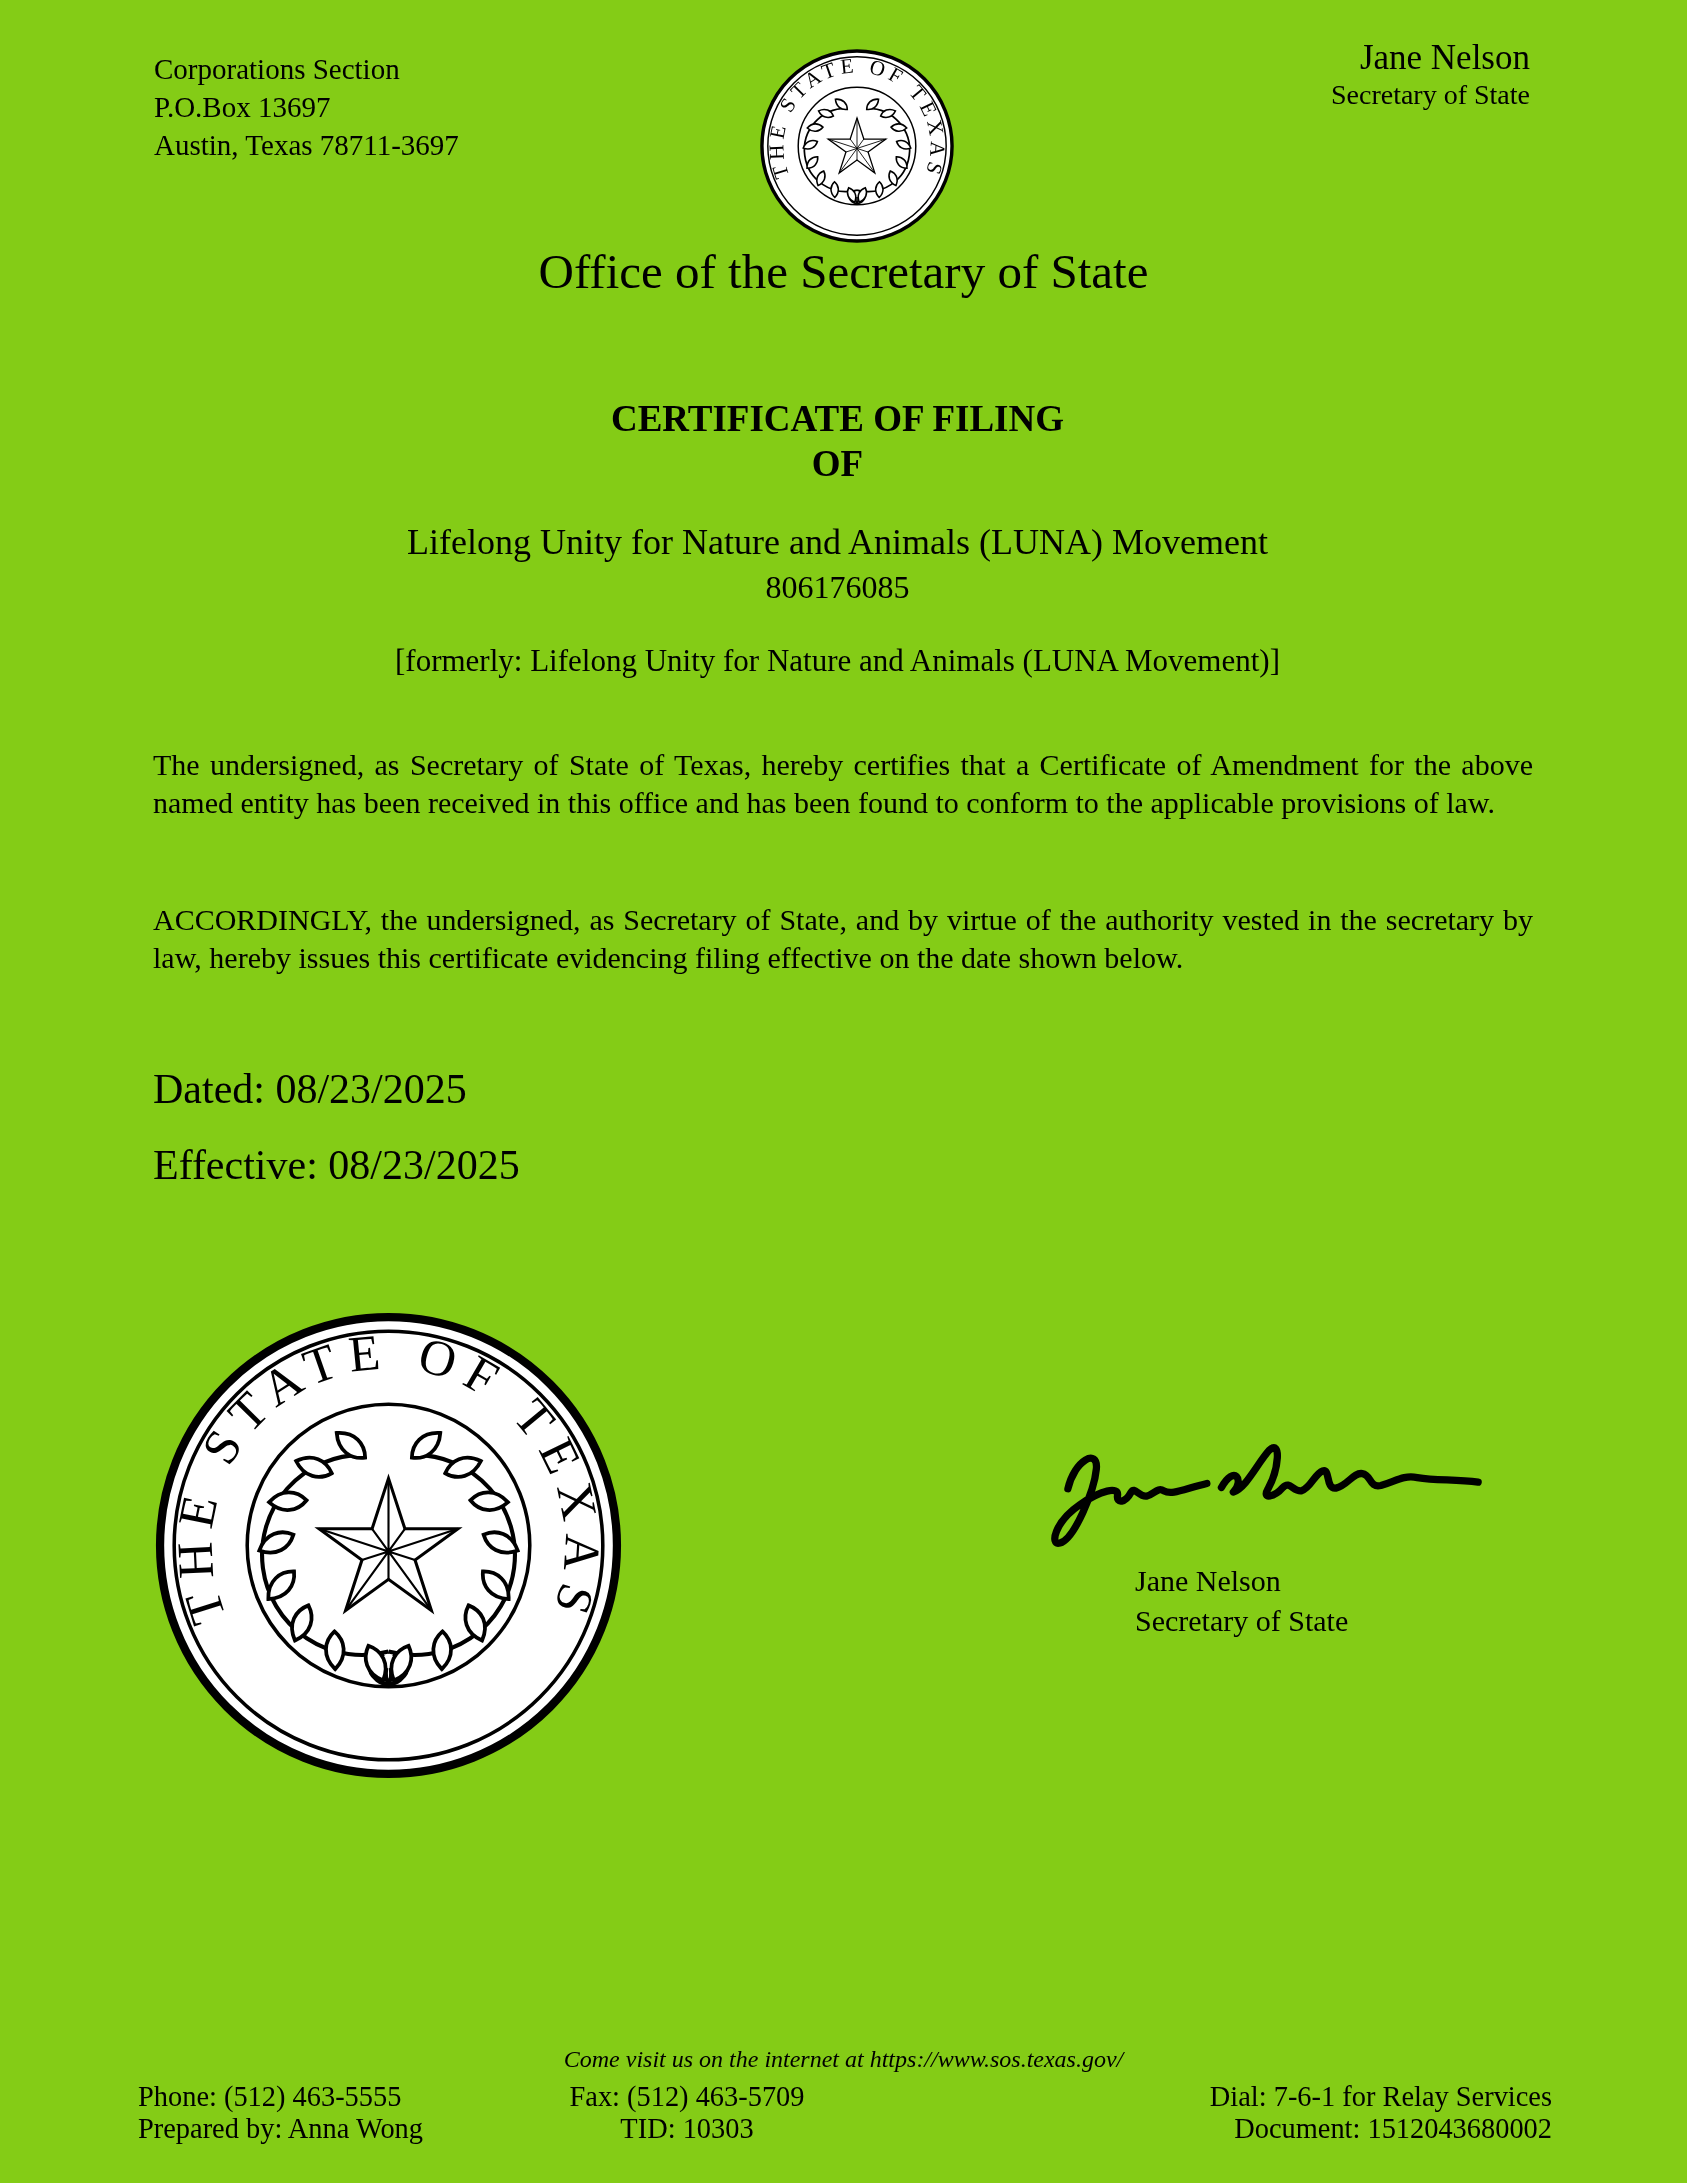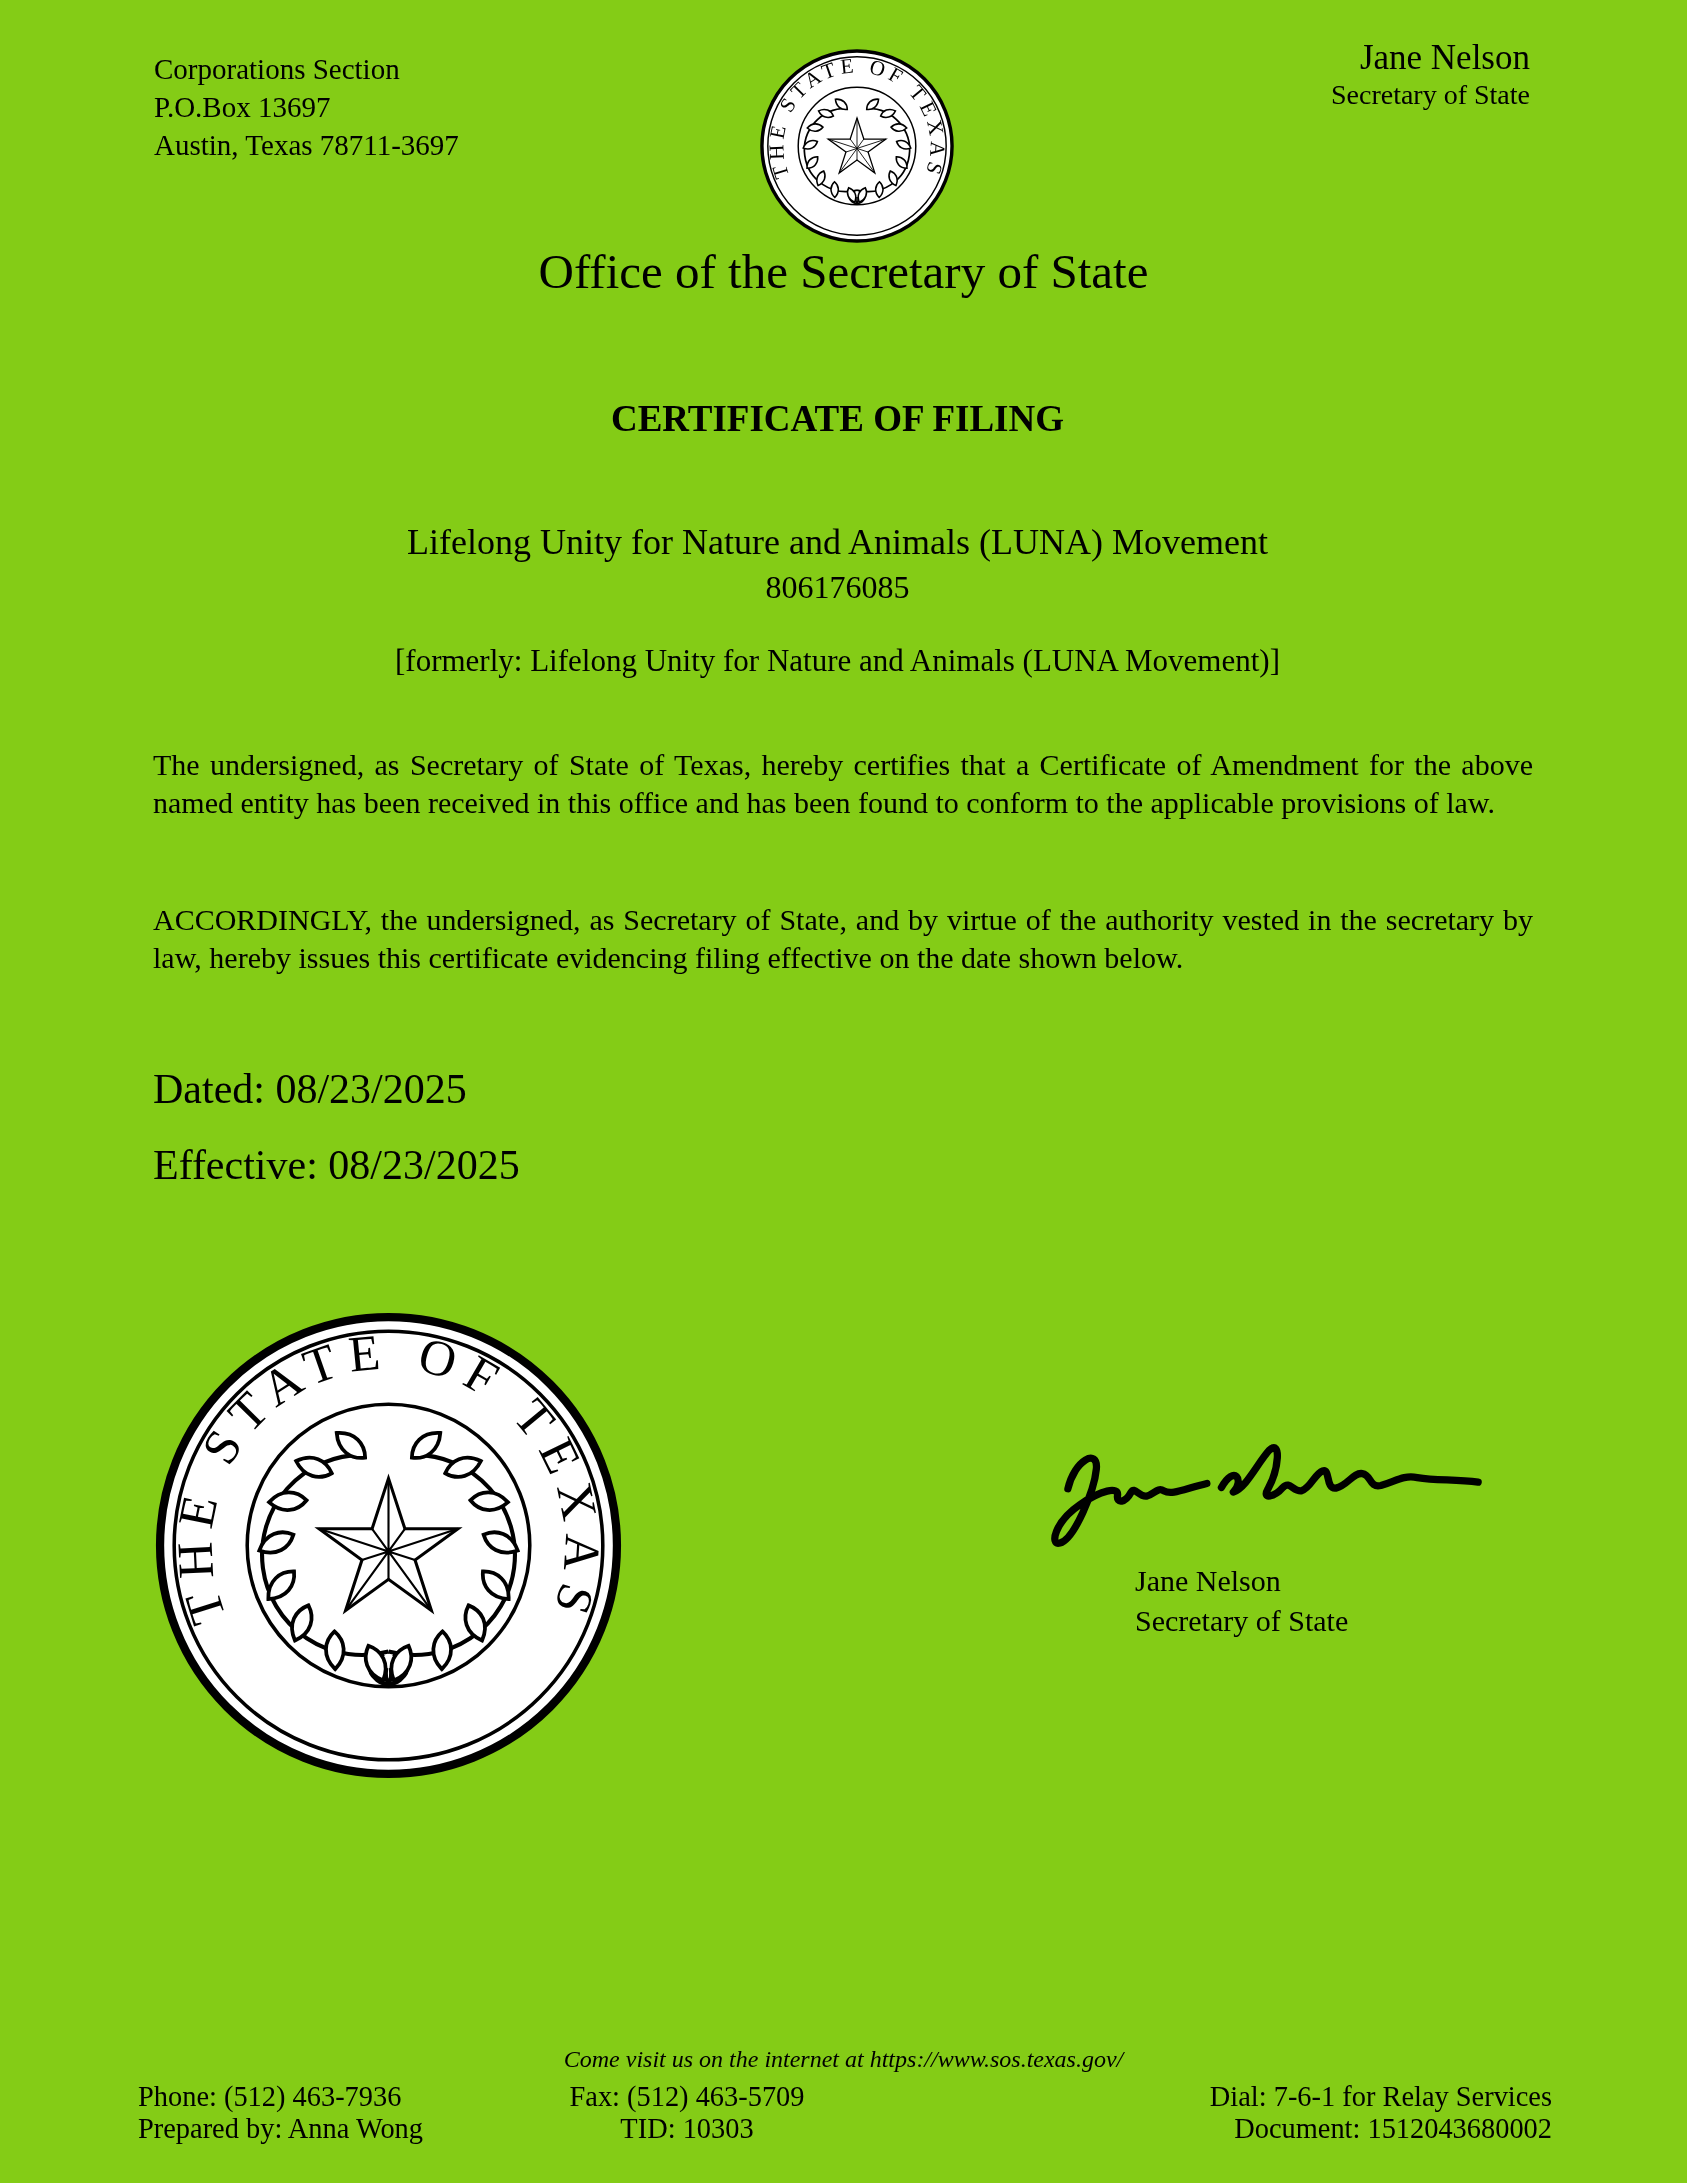--- a/index.html
+++ b/index.html
@@ -125,20 +125,21 @@
           </g>
         </g>
       </defs>
       <use href="#txseal-core"></use>
     </svg>
   </div>
 
   <div class="abs office-title">Office of the Secretary of State</div>
 
   <div class="abs center-line cert-line1">CERTIFICATE OF FILING</div>
+  <div class="abs center-line cert-line2">OF</div>
   <div class="abs center-line entity-name">Lifelong Unity for Nature and Animals (LUNA) Movement</div>
   <div class="abs center-line filing-number">806176085</div>
   <div class="abs center-line formerly-line">[formerly: Lifelong Unity for Nature and Animals (LUNA Movement)]</div>
 
   <div class="abs body-par p1">The undersigned, as Secretary of State of Texas, hereby certifies that a Certificate of Amendment for the above named entity has been received in this office and has been found to conform to the applicable provisions of law.</div>
   <div class="abs body-par p2">ACCORDINGLY, the undersigned, as Secretary of State, and by virtue of the authority vested in the secretary by law, hereby issues this certificate evidencing filing effective on the date shown below.</div>
 
   <div class="abs date-line dated"><span>Dated:</span> <span>08/23/2025</span></div>
   <div class="abs date-line effective"><span>Effective:</span> <span>08/23/2025</span></div>
 
@@ -157,21 +158,21 @@
     </svg>
   </div>
 
   <div class="abs sig-block">
     <div>Jane Nelson</div>
     <div>Secretary of State</div>
   </div>
 
   <div class="abs footer-visit">Come visit us on the internet at https://www.sos.texas.gov/</div>
 
-  <div class="abs footer-cell f-row1 f-left">Phone: (512) 463-7936</div>
+  <div class="abs footer-cell f-row1 f-left">Phone: (512) 463-5555</div>
   <div class="abs footer-cell f-row1 f-center">Fax: (512) 463-5709</div>
   <div class="abs footer-cell f-row1 f-right">Dial: 7-6-1 for Relay Services</div>
 
   <div class="abs footer-cell f-row2 f-left">Prepared by: Anna Wong</div>
   <div class="abs footer-cell f-row2 f-center">TID: 10303</div>
   <div class="abs footer-cell f-row2 f-right">Document: 1512043680002</div>
 
 </div>
 
 

